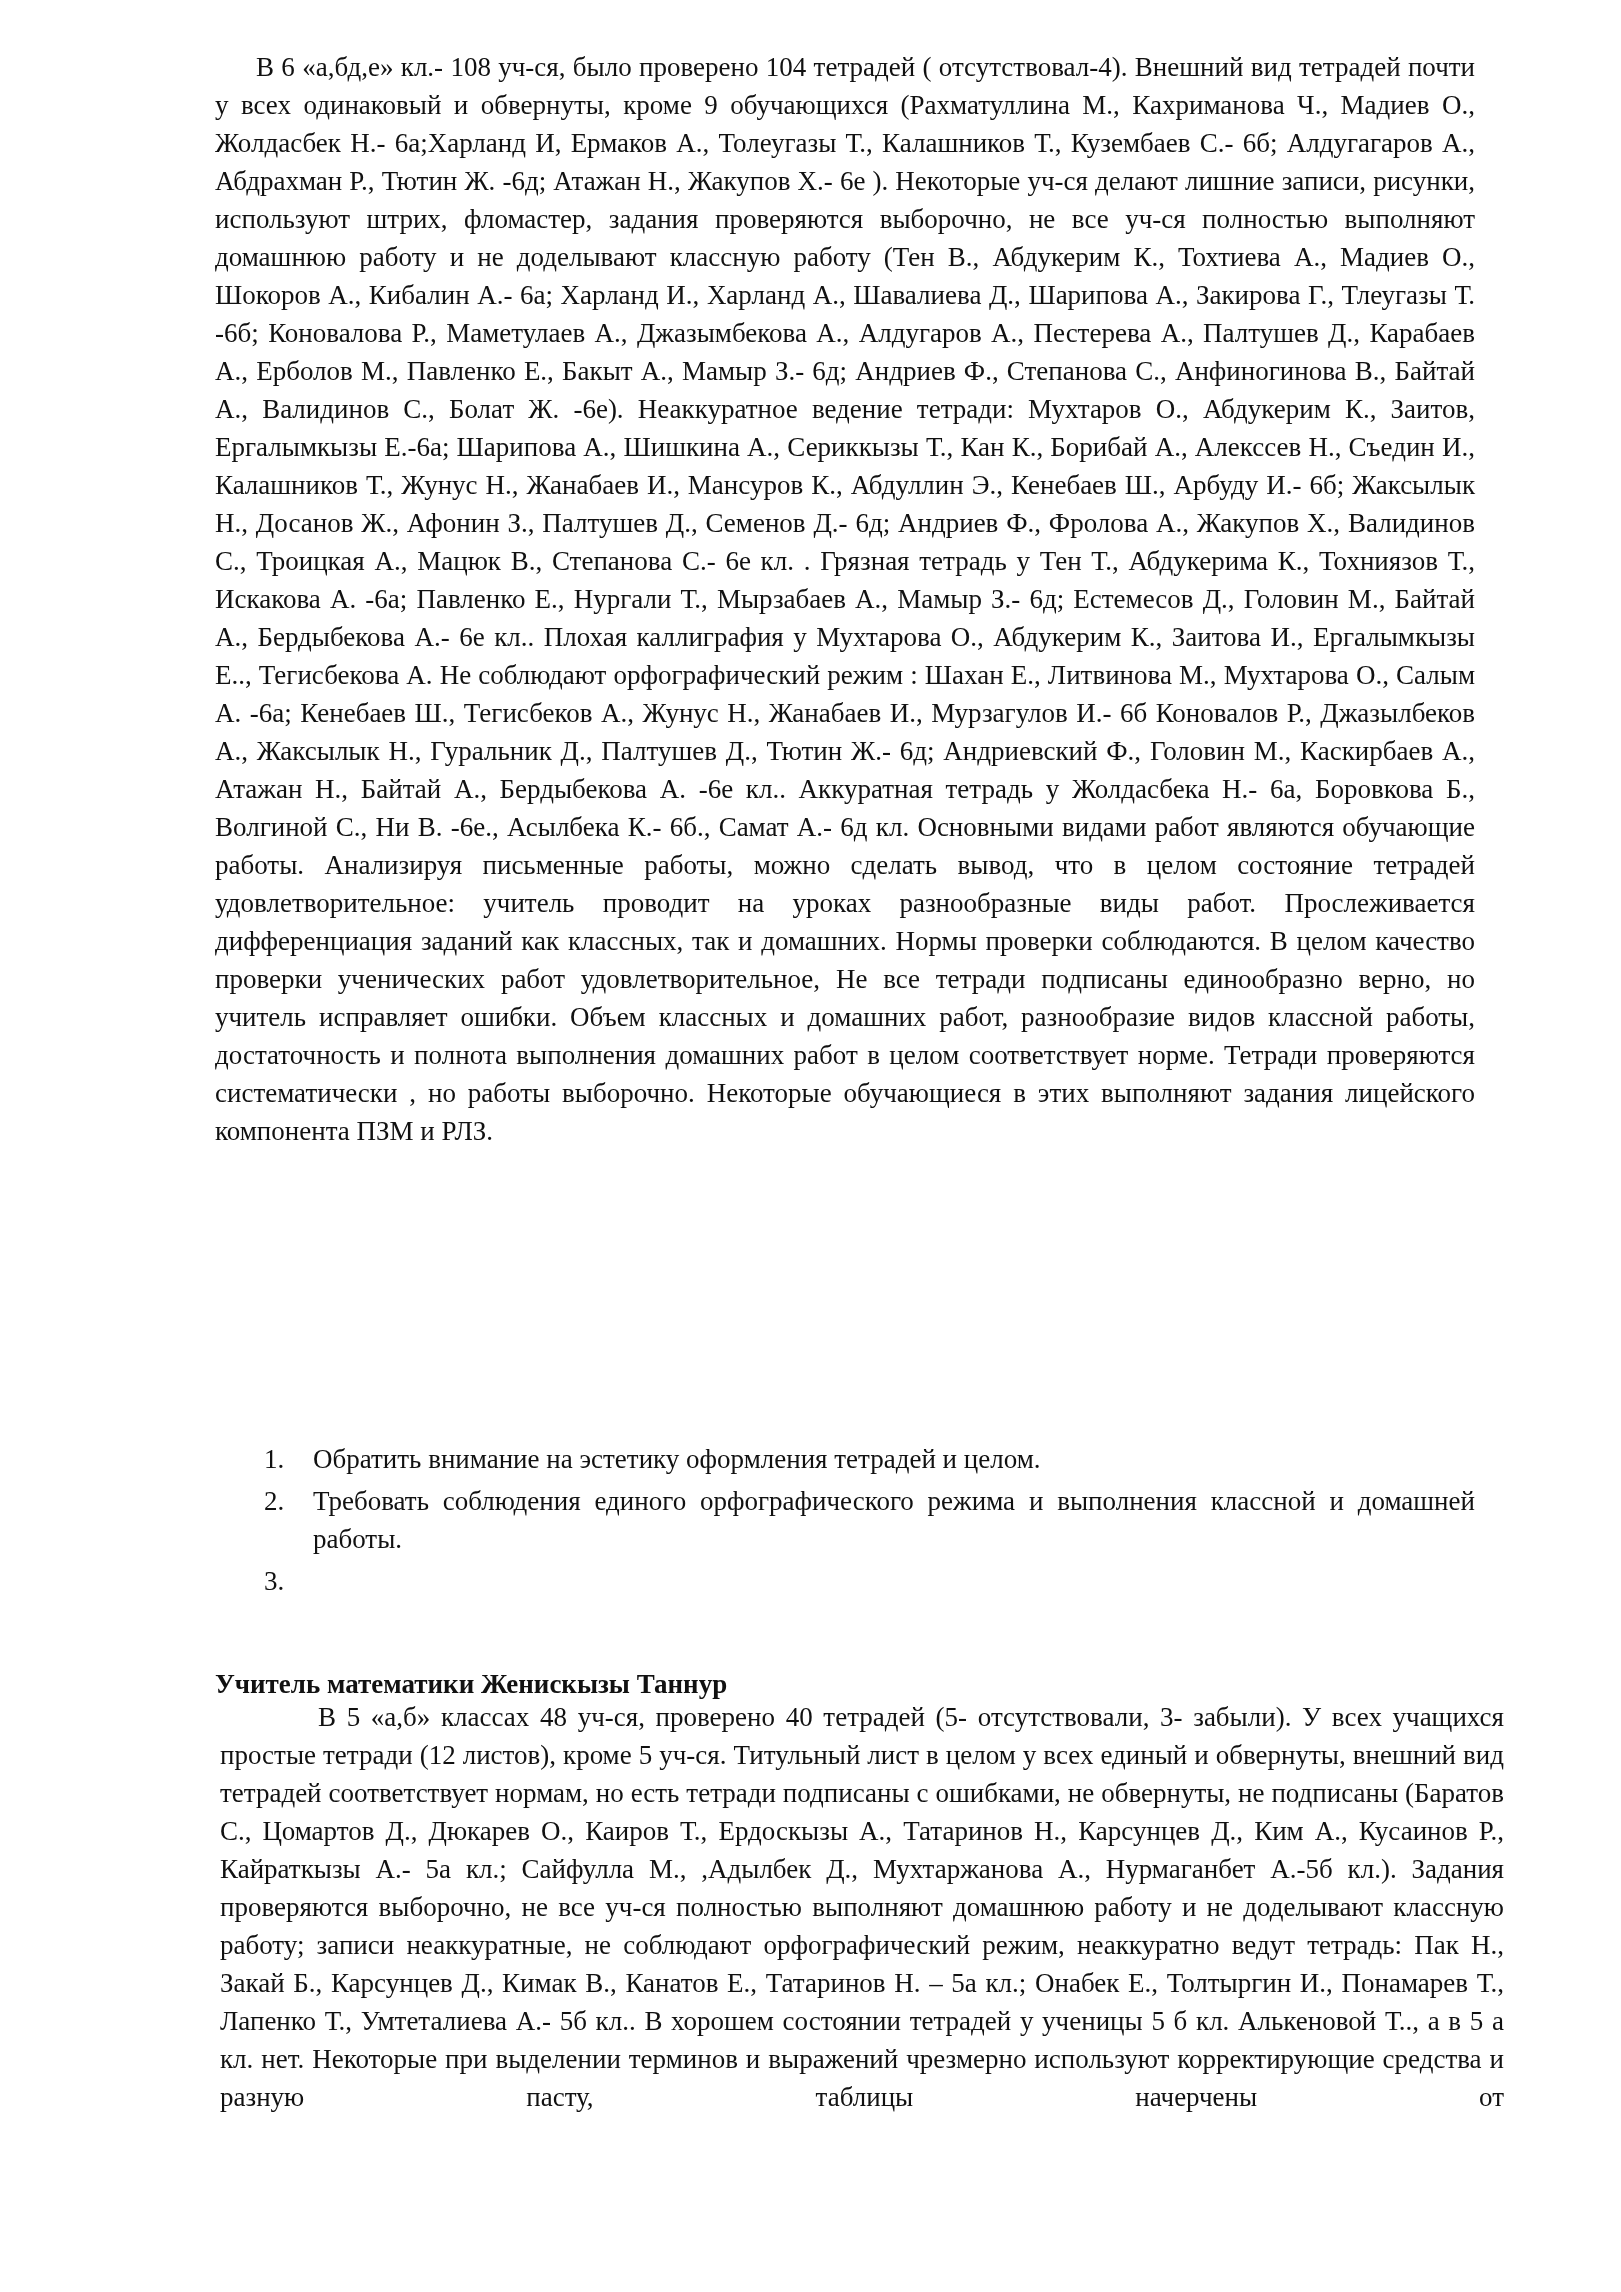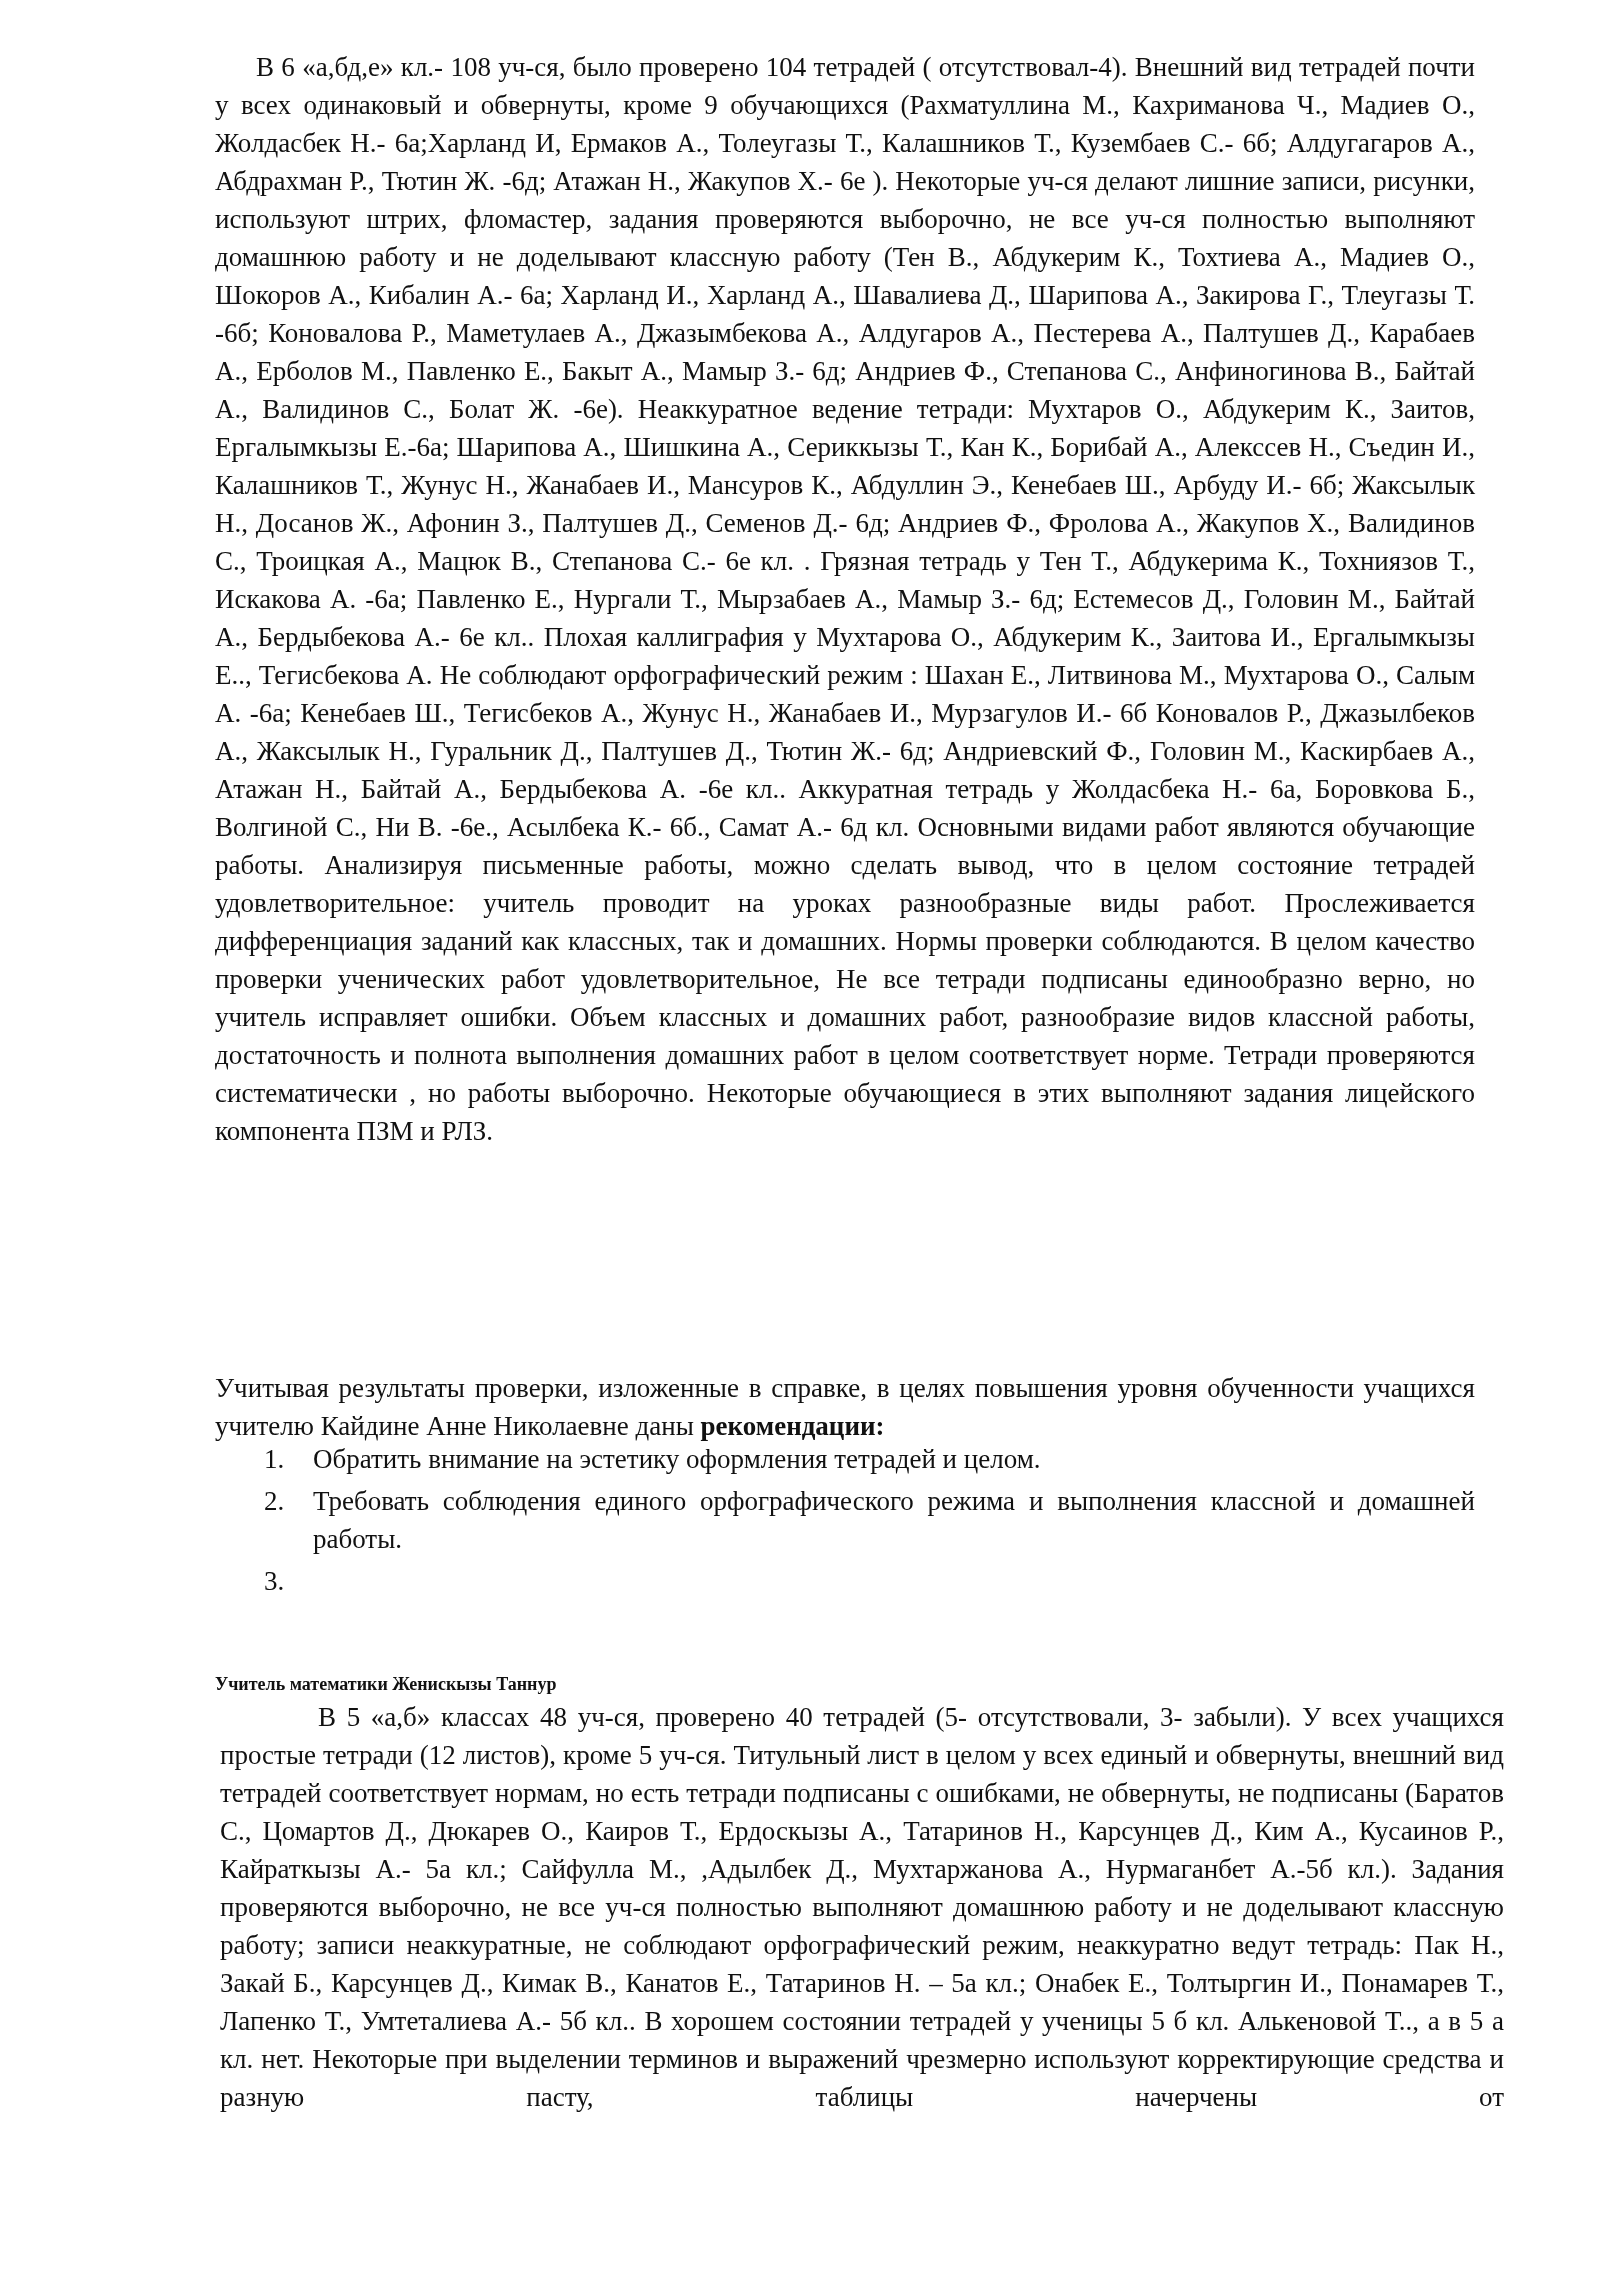--- a/index.html
+++ b/index.html
@@ -9,32 +9,31 @@
     font-family: "Liberation Serif", "DejaVu Serif", serif;
     color: #111111; font-size: 27px; line-height: 38px;
   }
   .para { position: absolute; text-align: justify; margin: 0; }
   .p1 { left: 215px; top: 40px; width: 1260px; text-indent: 41px; }
   .p2 { left: 215px; top: 1361px; width: 1260px; }
   .rec { font-weight: bold; }
   .list { position: absolute; left: 215px; top: 1432px; width: 1260px; margin: 0; padding: 0; list-style: none; }
   .list li { position: relative; padding-left: 98px; text-align: justify; margin-bottom: 3.9px; }
   .list .num { position: absolute; left: 49px; top: 0; }
-  .heading { position: absolute; left: 215px; top: 1657px; font-weight: bold; margin: 0; font-size: 18px; }
+  .heading { position: absolute; left: 215px; top: 1657px; font-weight: bold; margin: 0; font-size: 27px; }
   .p3 { left: 192px; top: 1690px; width: 1284px; text-indent: 98px; }
   .last-justify { text-align-last: justify; margin-left: 28px; }
 </style>
 </head>
 <body>
 
 <div class="page">
 
   <p class="para p1">В 6 «а,бд,е» кл.- 108 уч-ся, было проверено 104 тетрадей ( отсутствовал-4). Внешний вид тетрадей почти у всех одинаковый и  обвернуты, кроме 9 обучающихся (Рахматуллина М., Кахриманова Ч., Мадиев О., Жолдасбек Н.- 6а;Харланд И, Ермаков А., Толеугазы Т., Калашников Т., Кузембаев С.- 6б; Алдугагаров А., Абдрахман Р., Тютин Ж. -6д; Атажан Н., Жакупов Х.- 6е ).  Некоторые уч-ся делают лишние записи, рисунки, используют штрих, фломастер, задания проверяются выборочно, не все уч-ся полностью выполняют домашнюю работу и не доделывают классную работу (Тен В., Абдукерим К., Тохтиева А., Мадиев О., Шокоров А., Кибалин А.- 6а; Харланд И., Харланд А., Шавалиева Д., Шарипова А., Закирова Г., Тлеугазы Т. -6б; Коновалова Р., Маметулаев А., Джазымбекова А., Алдугаров А., Пестерева А., Палтушев Д., Карабаев А., Ерболов М., Павленко Е., Бакыт А., Мамыр З.- 6д; Андриев Ф., Степанова С., Анфиногинова В., Байтай А., Валидинов С., Болат Ж. -6е). Неаккуратное ведение тетради: Мухтаров О., Абдукерим К., Заитов, Ергалымкызы Е.-6а; Шарипова А., Шишкина А., Сериккызы Т., Кан К., Борибай А., Алекссев Н., Съедин И., Калашников Т., Жунус Н., Жанабаев И., Мансуров К., Абдуллин Э., Кенебаев Ш., Арбуду И.- 6б; Жаксылык Н., Досанов Ж., Афонин З., Палтушев Д., Семенов Д.- 6д; Андриев Ф., Фролова А., Жакупов Х., Валидинов С., Троицкая А., Мацюк В., Степанова С.- 6е кл. . Грязная тетрадь у Тен Т., Абдукерима К., Тохниязов Т., Искакова А. -6а; Павленко Е., Нургали Т., Мырзабаев А., Мамыр З.- 6д; Естемесов Д., Головин М., Байтай А., Бердыбекова А.- 6е кл.. Плохая каллиграфия у Мухтарова О., Абдукерим К., Заитова И., Ергалымкызы Е.., Тегисбекова А. Не соблюдают орфографический режим : Шахан Е., Литвинова М., Мухтарова О., Салым А. -6а; Кенебаев Ш., Тегисбеков А., Жунус Н., Жанабаев И., Мурзагулов И.- 6б Коновалов Р., Джазылбеков А., Жаксылык Н., Гуральник Д., Палтушев Д., Тютин Ж.- 6д; Андриевский Ф., Головин М., Каскирбаев А., Атажан Н., Байтай А., Бердыбекова А. -6е кл.. Аккуратная тетрадь у Жолдасбека Н.- 6а, Боровкова Б., Волгиной С., Ни В. -6е., Асылбека К.- 6б., Самат А.- 6д кл. Основными видами работ являются обучающие работы. Анализируя письменные работы, можно сделать вывод, что в целом состояние тетрадей удовлетворительное: учитель проводит на уроках разнообразные виды работ. Прослеживается дифференциация заданий как классных, так и домашних. Нормы проверки соблюдаются. В целом качество проверки ученических работ удовлетворительное, Не все тетради подписаны единообразно верно, но учитель исправляет ошибки. Объем классных и домашних работ, разнообразие видов классной работы, достаточность и полнота выполнения домашних работ в целом соответствует норме. Тетради проверяются систематически , но работы выборочно. Некоторые обучающиеся в этих выполняют задания лицейского компонента ПЗМ и РЛЗ.</p>
 
-  <p class="para p2"><span>Учитывая результаты проверки, изложенные в справке, в целях повышения уровня обученности учащихся учителю Кайдине Анне Николаевне  даны </span><span class="rec">рекомендации:</span></p>
 
   <ol class="list">
     <li>
       <span class="num">1.</span>
       <span>Обратить внимание на эстетику оформления тетрадей и целом.</span>
     </li>
     <li>
       <span class="num">2.</span>
       <span>Требовать соблюдения единого орфографического режима и выполнения классной и домашней работы.</span>
     </li>

